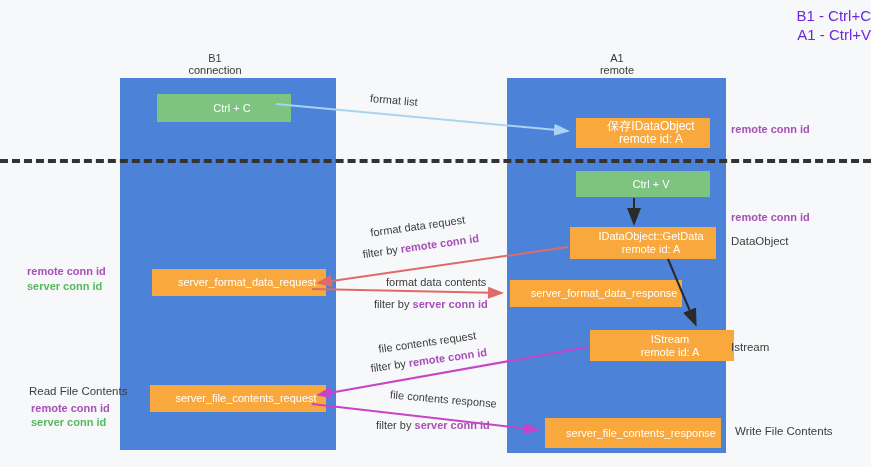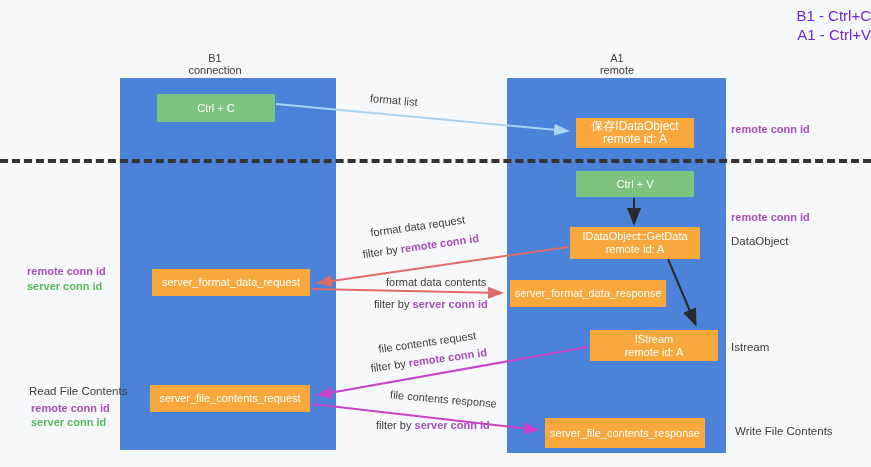--- a/index.html
+++ b/index.html
@@ -3,21 +3,21 @@
 <meta charset="utf-8">
 <style>
   html,body{margin:0;padding:0;background:#f7f8fa;}
   .canvas{position:relative;width:871px;height:467px;background:#f7f8fa;
           font-family:"Liberation Sans",sans-serif;overflow:hidden;}
   .abs{position:absolute;}
   .title{left:0;right:0;top:6px;text-align:right;font-size:15px;line-height:19px;color:#6d28d9;}
   .colhead{text-align:center;font-size:11px;line-height:12px;color:#3a3a3a;}
   .lane{background:#4d82d9;}
   .box{display:flex;flex-direction:column;align-items:center;justify-content:center;
-       color:#ffffff;font-size:11px;line-height:13px;text-align:center;white-space:nowrap;}
+       color:#ffffff;font-size:11px;line-height:13px;text-align:center;white-space:nowrap;padding-left:16px;}
   .green{background:#7cc47f;}
   .orange{background:#f8a83d;}
   .dashed{left:0;width:871px;top:159px;border-top:4px dashed #333333;height:0;}
   .lbl{font-size:11px;color:#3c3c3c;white-space:nowrap;}
   .purple{color:#a94fb8;font-weight:bold;}
   .greentx{color:#55b85f;font-weight:bold;}
   .rotneg{transform:rotate(-8deg);}
   .rotpos{transform:rotate(5deg);}
   svg.overlay{position:absolute;left:0;top:0;pointer-events:none;}
 </style>

